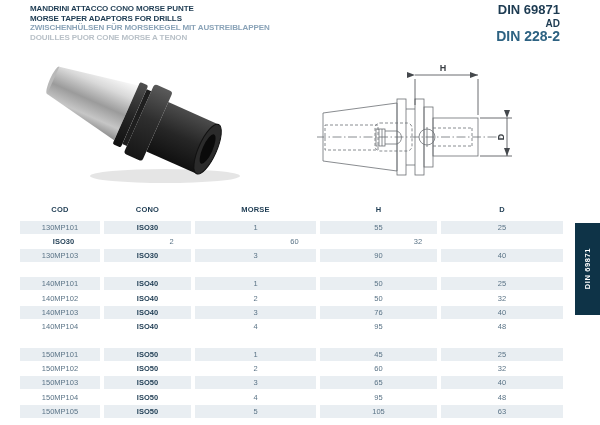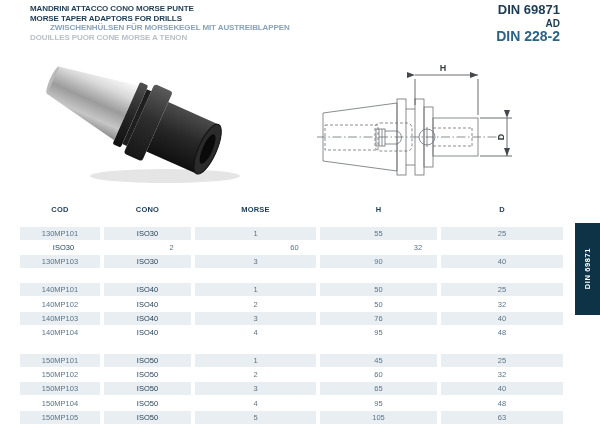--- a/index.html
+++ b/index.html
@@ -3,46 +3,46 @@
 <meta charset="utf-8">
 <style>
   html,body{margin:0;padding:0;background:#fff;}
   .page{position:relative;width:600px;height:425px;background:#ffffff;overflow:hidden;
         font-family:"Liberation Sans","DejaVu Sans",sans-serif;}
 
   
   .titles{position:absolute;left:30px;top:4px;line-height:9.5px;letter-spacing:-0.1px;}
   .titles div{font-size:8px;font-weight:bold;white-space:nowrap;}
   .t-it,.t-en{color:#1d3b52;}
-  .t-de{color:#8aa3b8;margin-left:20px;}
+  .t-de{color:#8aa3b8;}
   .t-fr{color:#b9c1c8;}
 
   .standards{position:absolute;right:40px;top:3px;text-align:right;}
   .std-main{font-size:13px;font-weight:bold;color:#1d3b52;line-height:14px;}
   .std-var{font-size:10px;font-weight:bold;color:#1d3b52;line-height:13px;}
   .std-ref{font-size:14px;font-weight:bold;color:#2d6282;line-height:12px;}
 
   
   .photo{position:absolute;left:30px;top:58px;width:220px;height:132px;}
 
   
   .drawing{position:absolute;left:315px;top:55px;width:205px;height:140px;}
   .drawing text{font-family:"Liberation Sans",sans-serif;font-size:9px;font-weight:bold;fill:#3a3f44;}
 
   
   .table{position:absolute;left:20px;top:203px;width:543px;}
-  .thead{display:flex;gap:4px;height:13px;margin-bottom:11px;}
+  .thead{display:flex;gap:4px;height:13px;margin-bottom:5px;}
   .hcell{display:flex;align-items:center;justify-content:center;
          font-size:7.5px;font-weight:bold;color:#1d3b52;letter-spacing:0.2px;}
   .section{display:flex;flex-direction:column;gap:1.2px;margin-bottom:15px;}
   .section:last-child{margin-bottom:0;}
   .row{display:flex;gap:4px;height:13px;}
   .cell{display:flex;align-items:center;justify-content:center;font-size:7.5px;color:#5a7386;}
   .row.shaded .cell{background:#e9eef2;}
-  .cell.c1{font-weight:normal;color:#1d3b52;text-align:right;}
+  .cell.c1{font-weight:bold;color:#1d3b52;text-align:right;}
   .c0{width:80px;}.c1{width:87px;}.c2{width:121px;}.c3{width:117px;}.c4{width:122px;}
 
   
   .side-tab{position:absolute;right:0;top:223px;width:25px;height:92px;background:#0e3347;
             display:flex;align-items:center;justify-content:center;}
   .side-tab span{writing-mode:vertical-rl;transform:rotate(180deg);color:#ffffff;
                  font-size:7.5px;font-weight:bold;letter-spacing:0.6px;white-space:nowrap;}
 </style>
 </head>
 <body>

